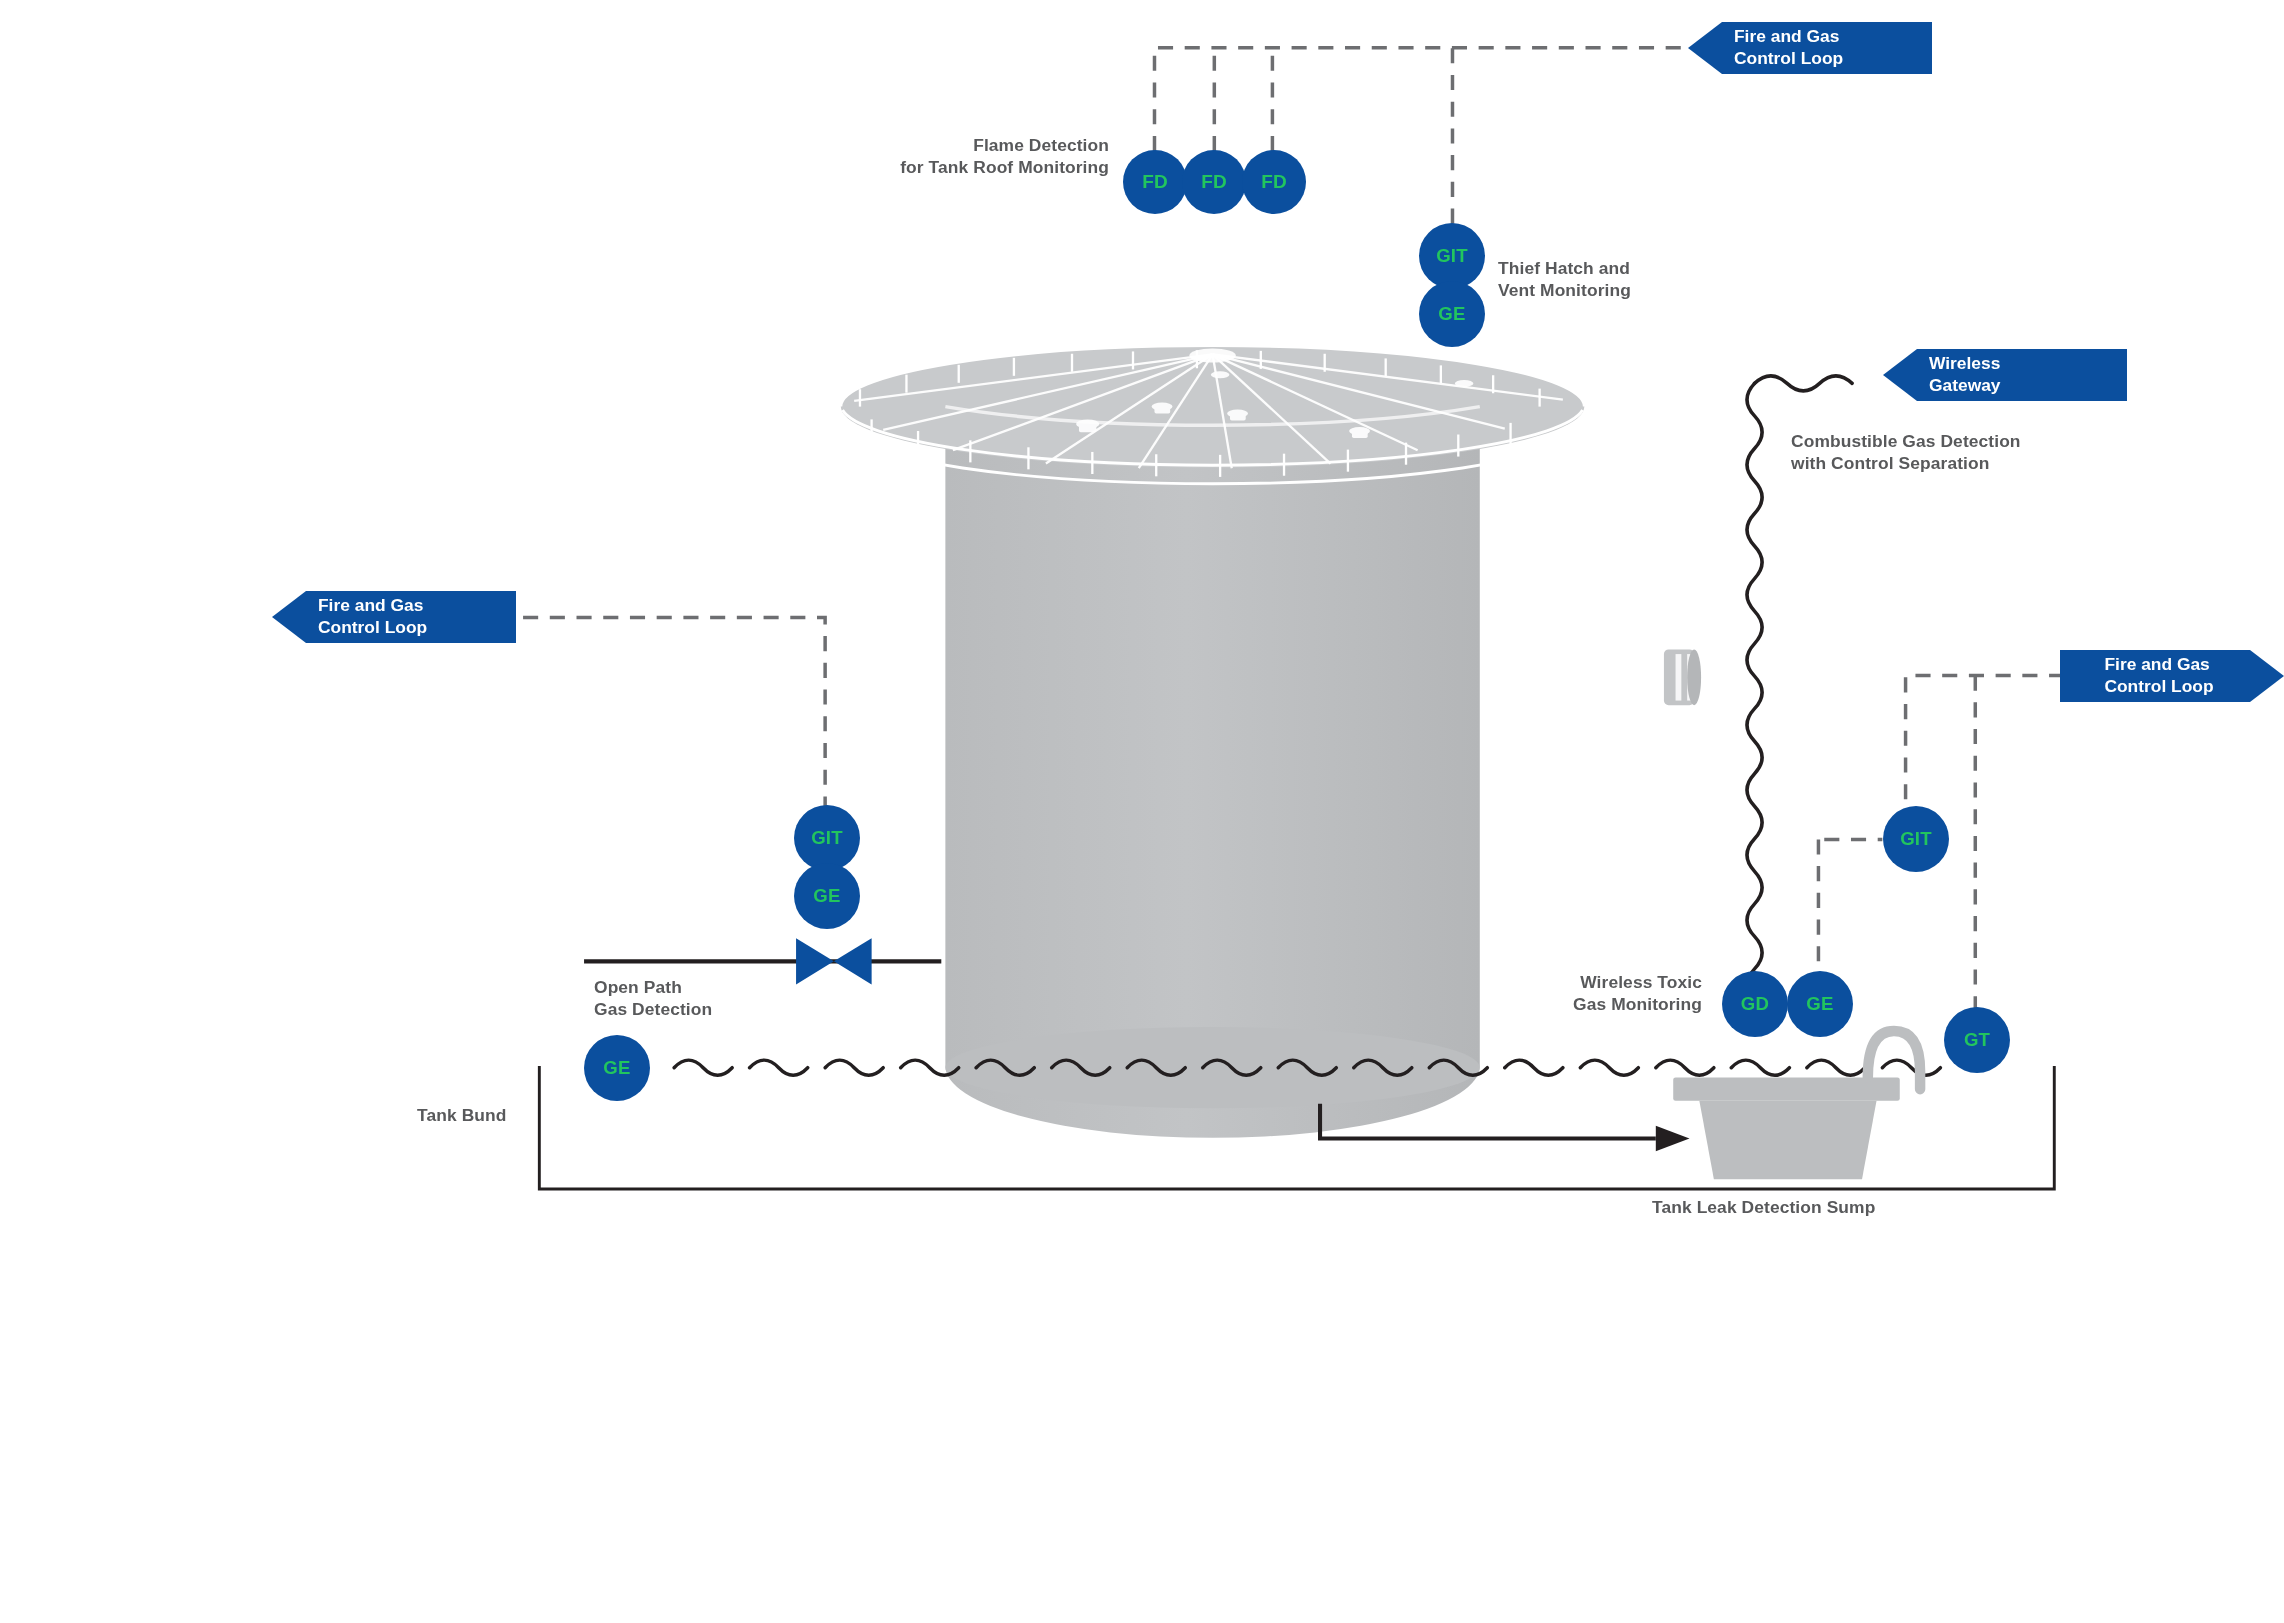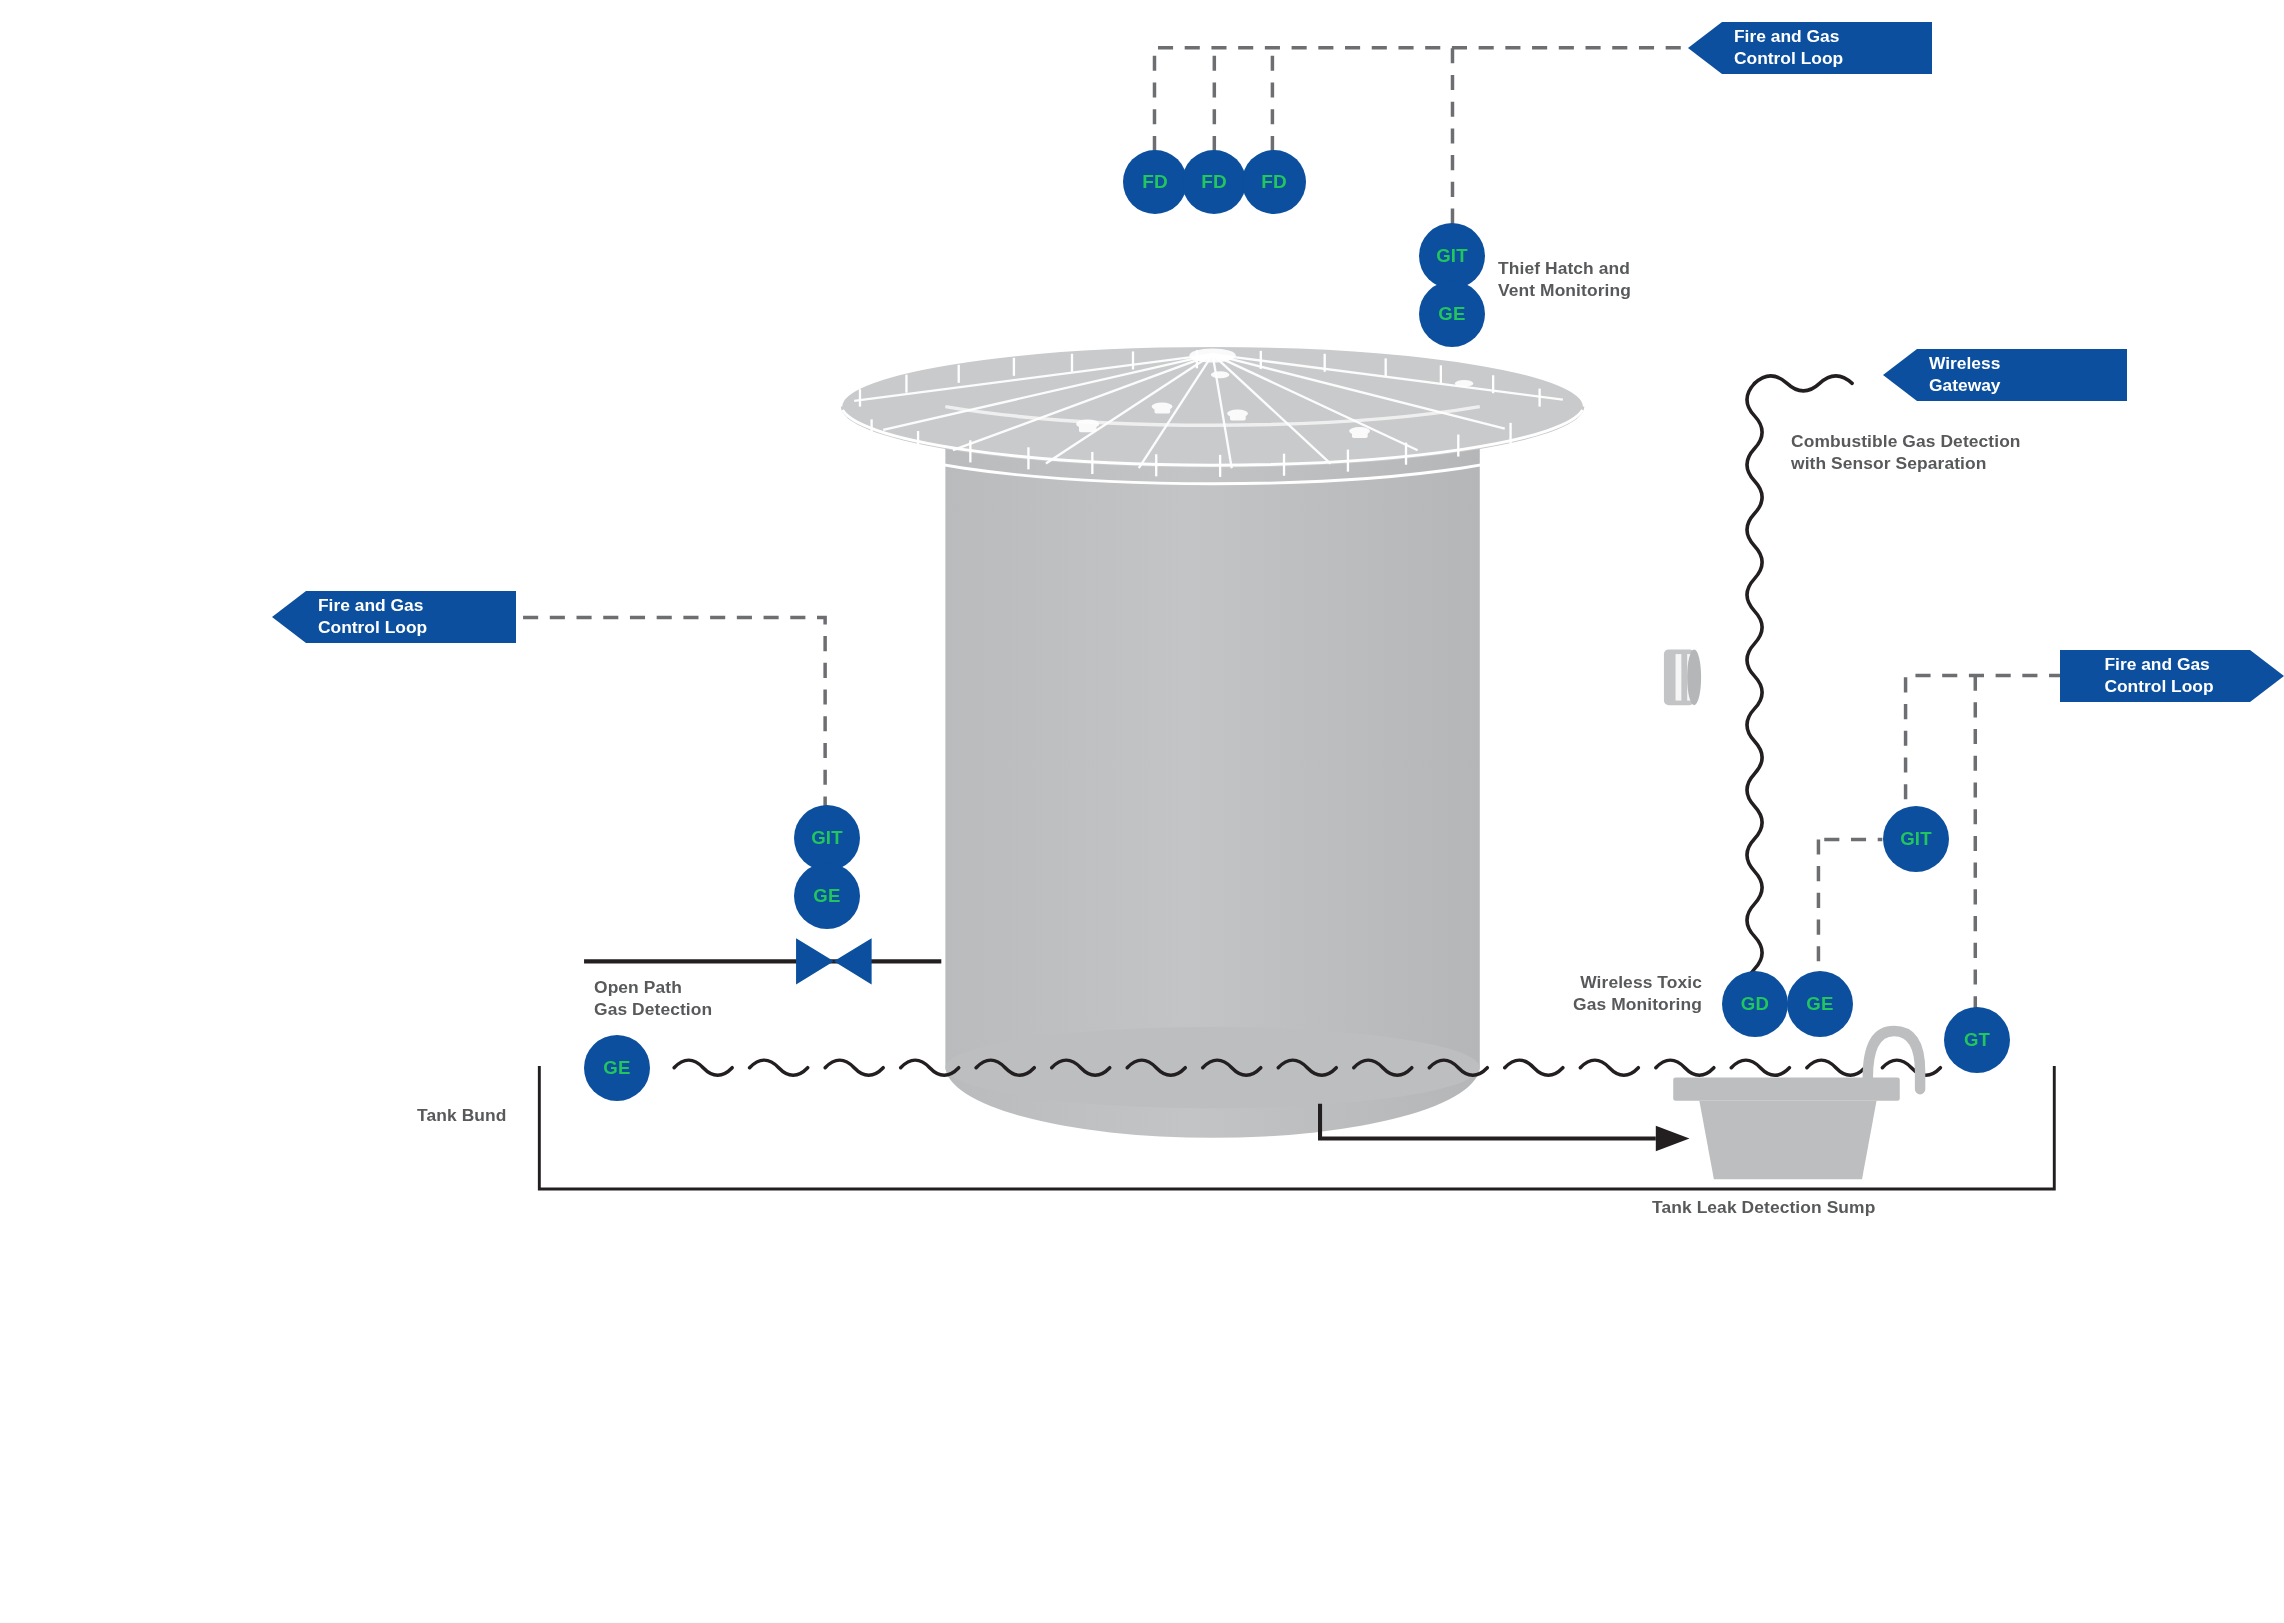--- a/index.html
+++ b/index.html
@@ -302,26 +302,28 @@
     <span>GE</span>
   </div>
 
   <div class="bubble" style="left:1883px; top:806px; width:66px; height:66px; font-size:18.6px;">
     <span>GIT</span>
   </div>
   <div class="bubble" style="left:1944px; top:1007px; width:66px; height:66px; font-size:18.6px;">
     <span>GT</span>
   </div>
 
+  <div class="label right" style="left:633px; top:134px; width:476px;">Flame Detection
+for Tank Roof Monitoring</div>
 
   <div class="label" style="left:1498px; top:257px; width:302px;">Thief Hatch and
 Vent Monitoring</div>
 
   <div class="label" style="left:1791px; top:430px; width:372px;">Combustible Gas Detection
-with Sensor Separation</div>
+with Control Separation</div>
 
 
   <div class="label" style="left:594px; top:976px; width:250px;">Open Path
 Gas Detection</div>
 
   <div class="label" style="left:417px; top:1104px; width:174px;">Tank Bund</div>
 
   <div class="label right" style="left:1441px; top:971px; width:261px;">Wireless Toxic
 Gas Monitoring</div>
 

